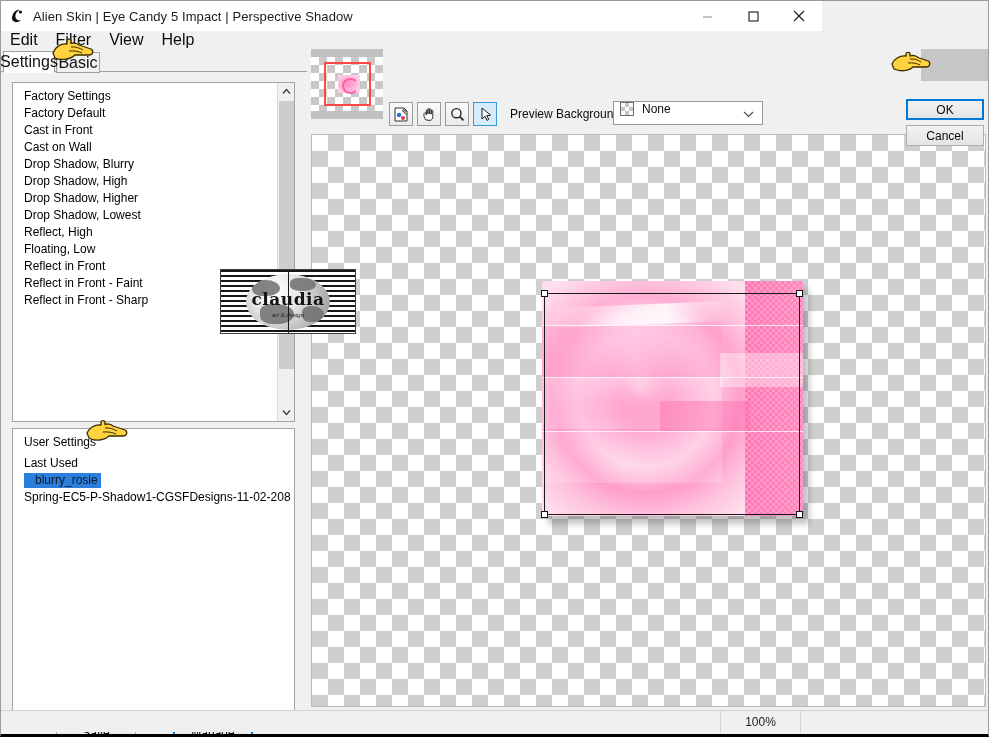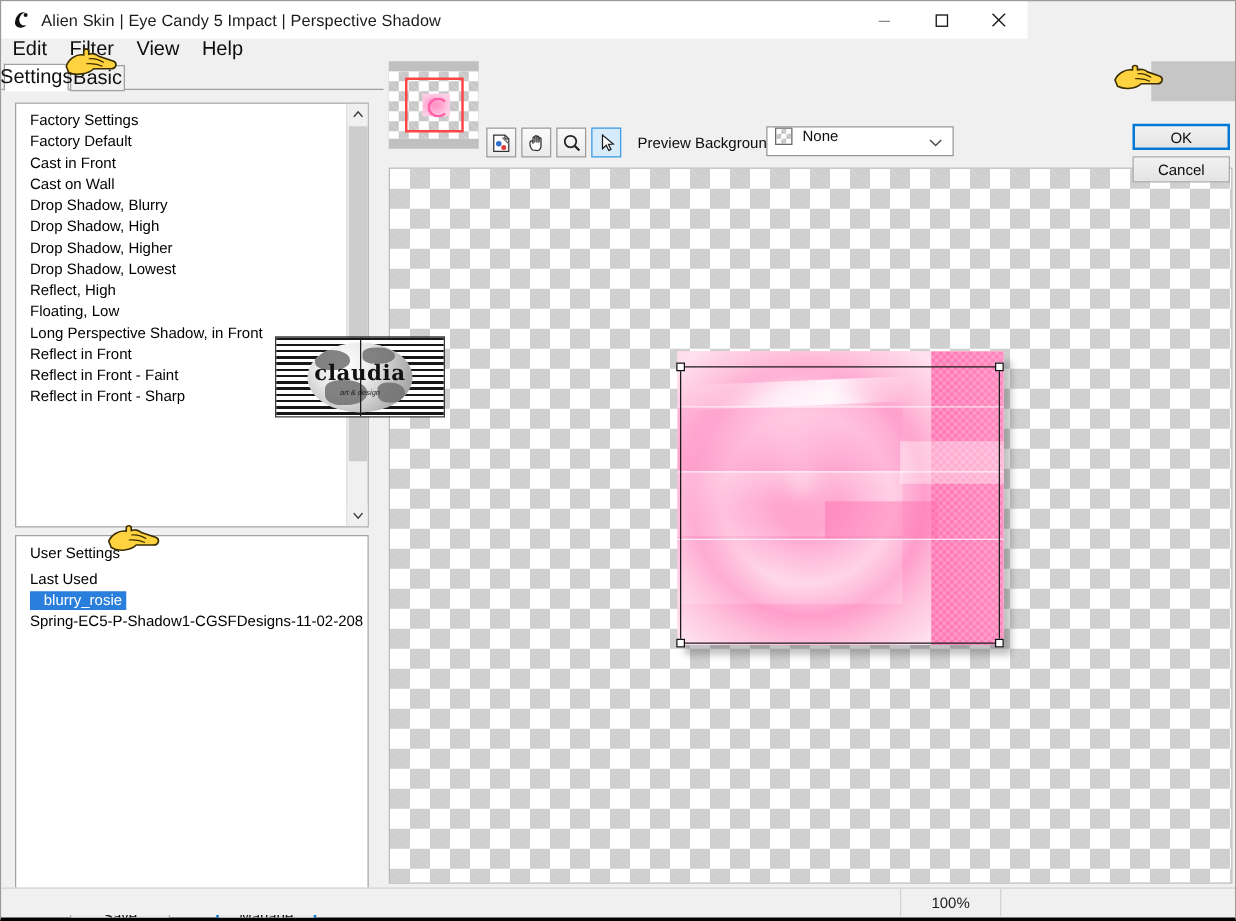--- a/index.html
+++ b/index.html
@@ -118,21 +118,21 @@
     background: #ffffff; border: 1px solid #a3a3a3;
     overflow: hidden;
   }
   .user-list { padding-top: 5px; }
   .user-row {
     height: 17px; line-height: 17px; padding-left: 11px;
     font-size: 12px; color: #000; white-space: nowrap;
   }
   .user-row.selected {
     display: inline-block;
-    background: #2a7fdd; color: #ffffff;
+    background: #2a7fdd; color: #0f172a;
     padding-left: 11px; padding-right: 3px;
     margin-left: 11px;
     height: 15px; line-height: 15px;
   }
   .user-row.selected-wrap { padding-left: 0; }
 
   
   .btn {
     position: absolute;
     display: flex; align-items: center; justify-content: center;
@@ -397,21 +397,20 @@
         <div class="list-row">Factory Settings</div>
         <div class="list-row">Factory Default</div>
         <div class="list-row">Cast in Front</div>
         <div class="list-row">Cast on Wall</div>
         <div class="list-row">Drop Shadow, Blurry</div>
         <div class="list-row">Drop Shadow, High</div>
         <div class="list-row">Drop Shadow, Higher</div>
         <div class="list-row">Drop Shadow, Lowest</div>
         <div class="list-row">Reflect, High</div>
         <div class="list-row">Floating, Low</div>
-        <div class="list-row">Long Perspective Shadow, in Front</div>
         <div class="list-row">Reflect in Front</div>
         <div class="list-row">Reflect in Front - Faint</div>
         <div class="list-row">Reflect in Front - Sharp</div>
       </div>
       <div class="vscroll">
         <div class="arrow up">
           <svg width="9" height="7" viewBox="0 0 9 7">
               <path d="M1 5.5 L4.5 1.5 L8 5.5" fill="none" stroke="#3a3a3a" stroke-width="1.2"></path>
             </svg>
         </div>

